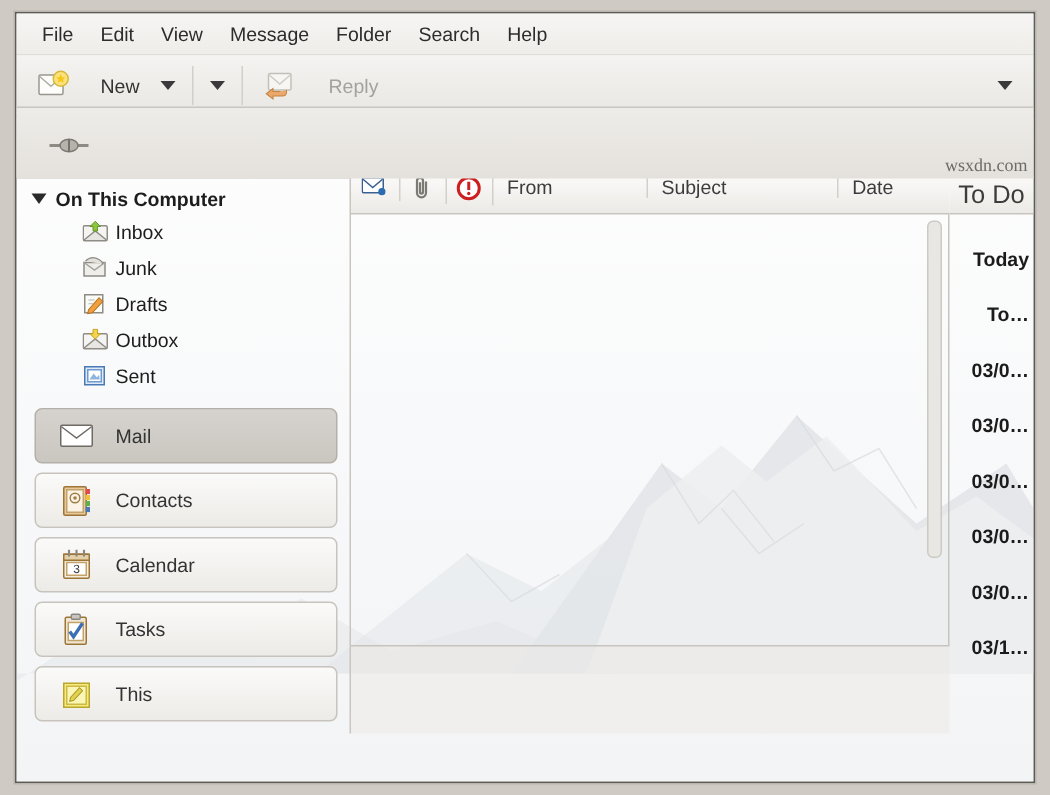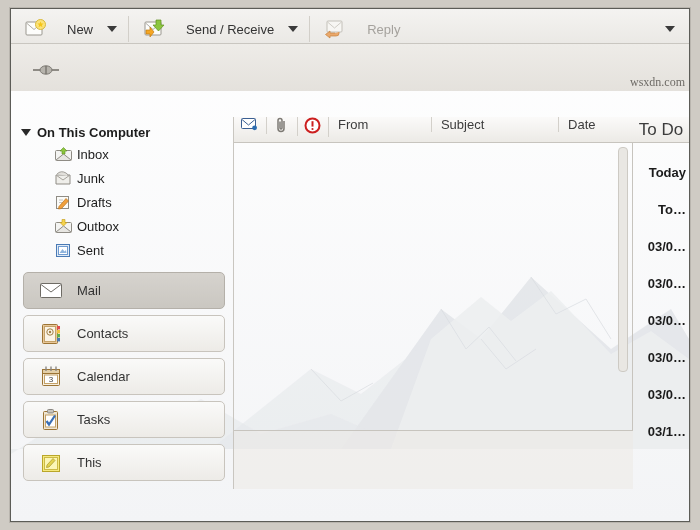--- a/index.html
+++ b/index.html
@@ -264,49 +264,47 @@
     <g stroke="#d9dce0" stroke-width="1" fill="none" opacity="0.7">
       <path d="M430 300 L455 340 L478 318 L505 352"></path>
       <path d="M470 330 L495 360 L525 340"></path>
       <path d="M520 268 L545 305 L575 290 L600 330"></path>
       <path d="M300 360 L330 392 L362 374"></path>
     </g>
   </svg>
 
   <div class="layer">
 
+    <div class="menubar">
+      <div class="menuitem">File</div>
+      <div class="menuitem">Edit</div>
+      <div class="menuitem">View</div>
+      <div class="menuitem">Message</div>
+      <div class="menuitem">Folder</div>
+      <div class="menuitem">Search</div>
+      <div class="menuitem">Help</div>
+    </div>
 
     <div class="toolbar">
 
       <div class="tbtn">
         <span class="ticon">
           <svg width="24" height="22" viewBox="0 0 24 22">
             <rect x="3" y="4" width="16" height="13" rx="1" fill="#fdfdfb" stroke="#9a978f"></rect>
             <path d="M3.5 5 L11 11.5 L18.5 5" fill="none" stroke="#b0ada6"></path>
             <circle cx="17.5" cy="6.5" r="5" fill="#fbe27a" stroke="#d8b93c"></circle>
             <path d="M17.5 3.4 L18.4 5.5 L20.6 5.6 L18.9 7 L19.5 9.2 L17.5 8 L15.5 9.2 L16.1 7 L14.4 5.6 L16.6 5.5 Z" fill="#f5c518"></path>
           </svg>
         </span>
         <span class="lbl">New</span>
       </div>
       <div class="caret"></div>
 
       <div class="tb-sep"></div>
 
-      <div class="tbtn">
-        <span class="ticon">
-          <svg width="24" height="22" viewBox="0 0 24 22">
-            <rect x="3" y="4" width="16" height="13" rx="1" fill="#fdfdfb" stroke="#9a978f"></rect>
-            <path d="M3.5 5 L11 11.5 L18.5 5" fill="none" stroke="#b0ada6"></path>
-            <path d="M14 2 L19 2 L19 7 L22 7 L16.5 13 L11 7 L14 7 Z" fill="#8cc63f" stroke="#5f9020" stroke-width="0.7"></path>
-            <path d="M4 12 L8 12 L8 9 L12 14 L8 19 L8 16 L4 16 Z" fill="#f5a623" stroke="#c07d12" stroke-width="0.7"></path>
-          </svg>
-        </span>
-        <span class="lbl">Send / Receive</span>
-      </div>
       <div class="caret"></div>
 
       <div class="tb-sep"></div>
 
       <div class="tbtn disabled">
         <span class="ticon">
           <svg width="24" height="22" viewBox="0 0 24 22">
             <rect x="4" y="3" width="15" height="11" rx="1" fill="#f7f6f3" stroke="#c3c0b9"></rect>
             <path d="M4.5 4 L11.5 10 L18.5 4" fill="none" stroke="#cfccc5"></path>
             <path d="M12 15 L7 15 L7 13 L2.5 16.5 L7 20 L7 18 L13 18 Q16 18 16 15.5 L16 14" fill="#eaa86b" stroke="#c6813e" stroke-width="0.7"></path>

